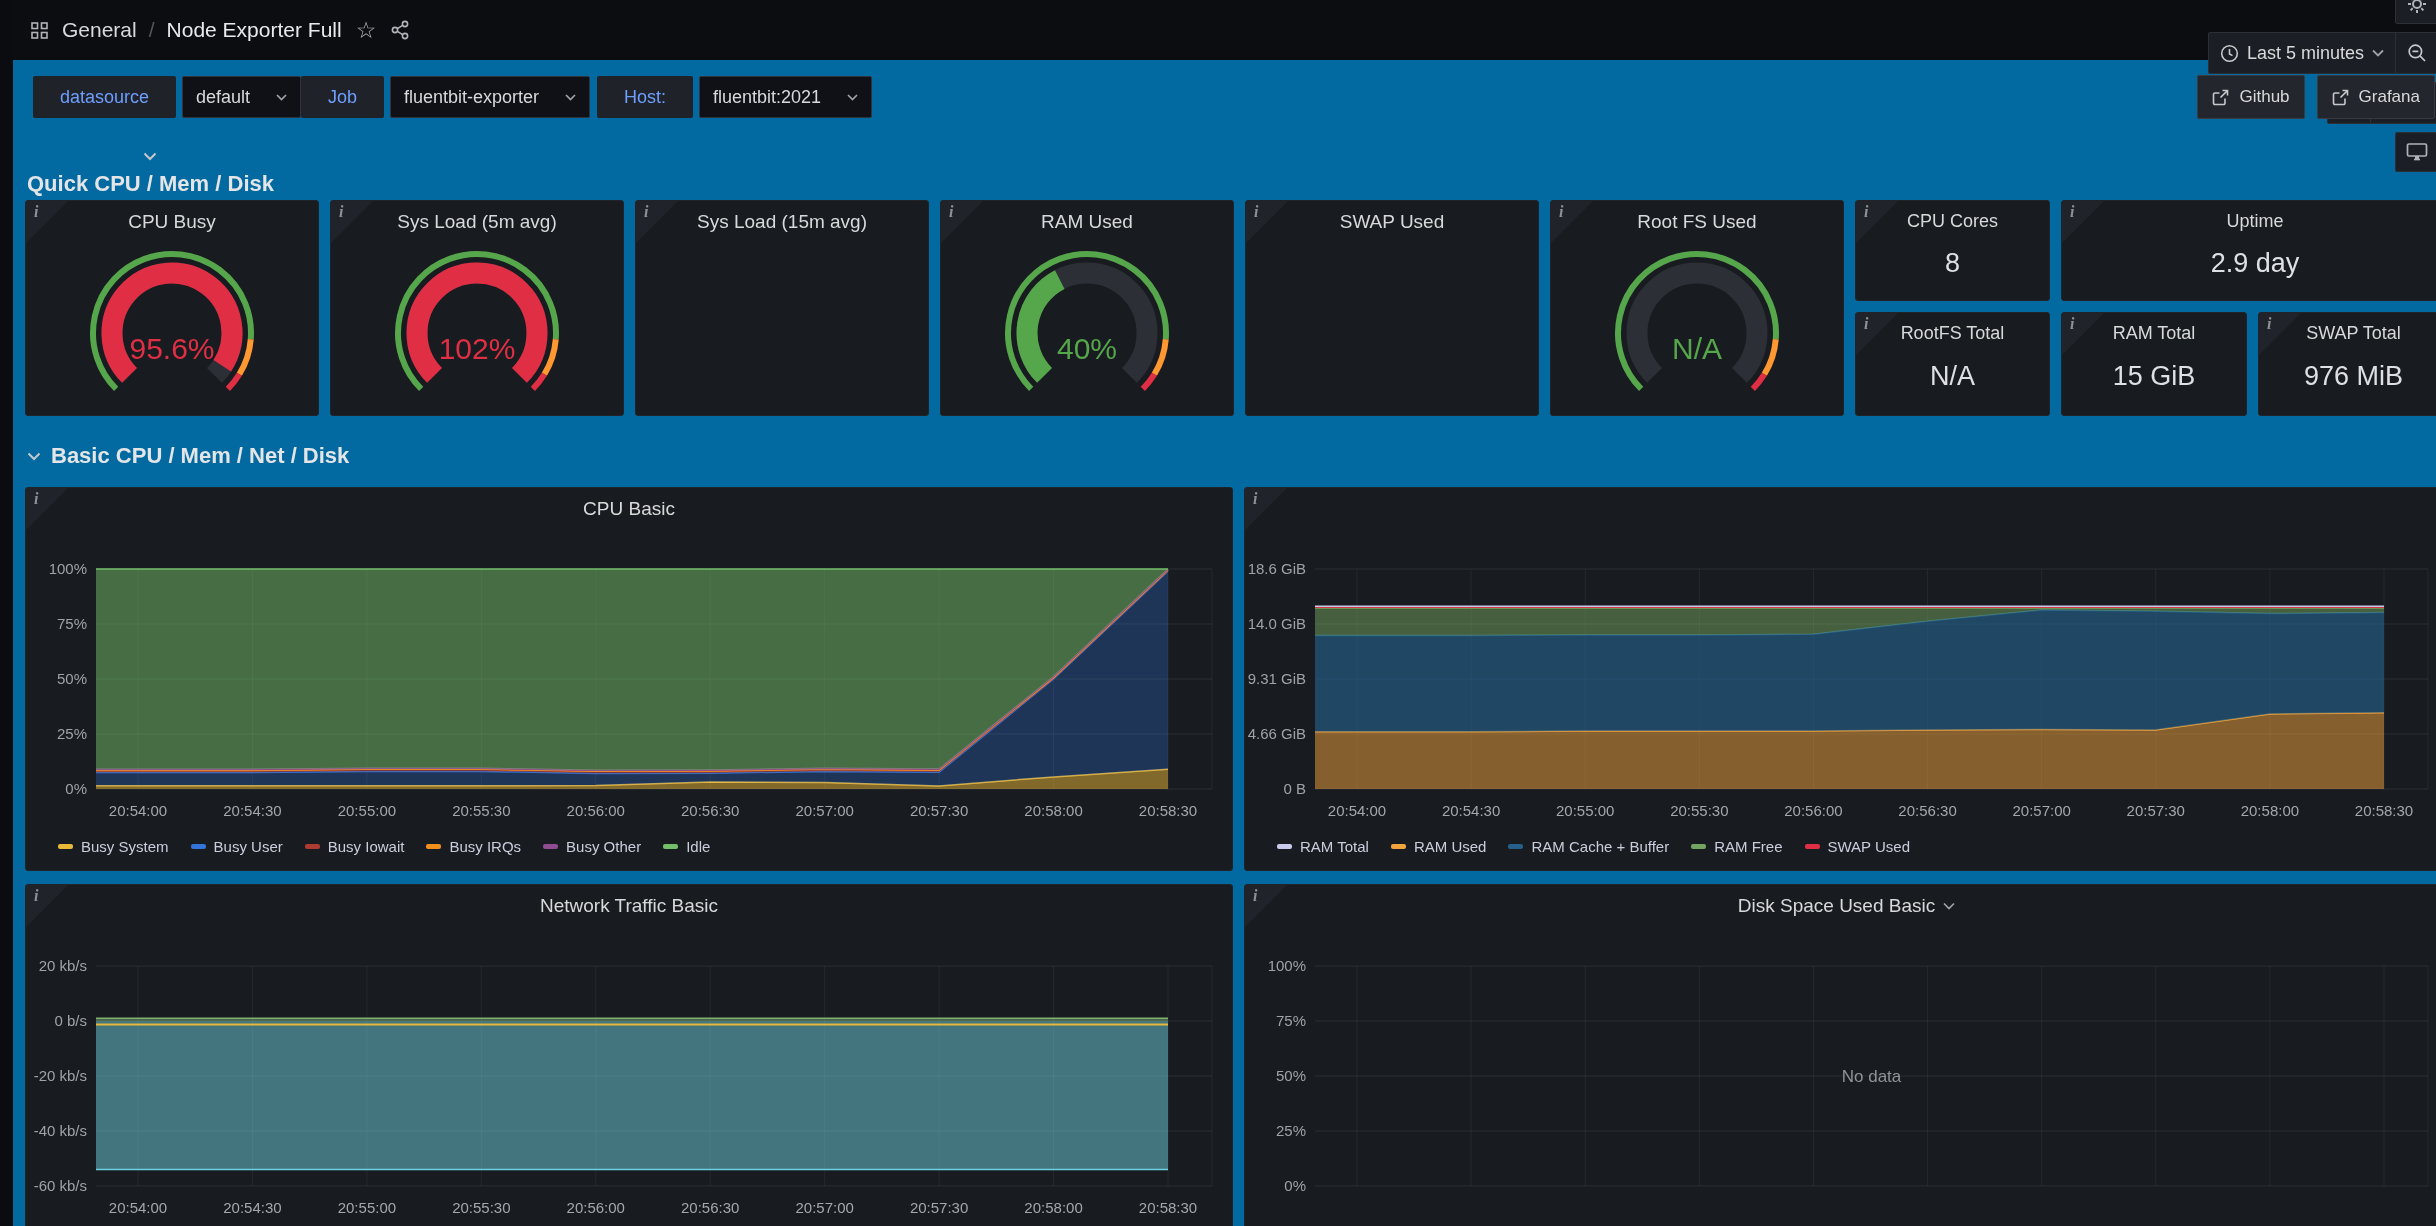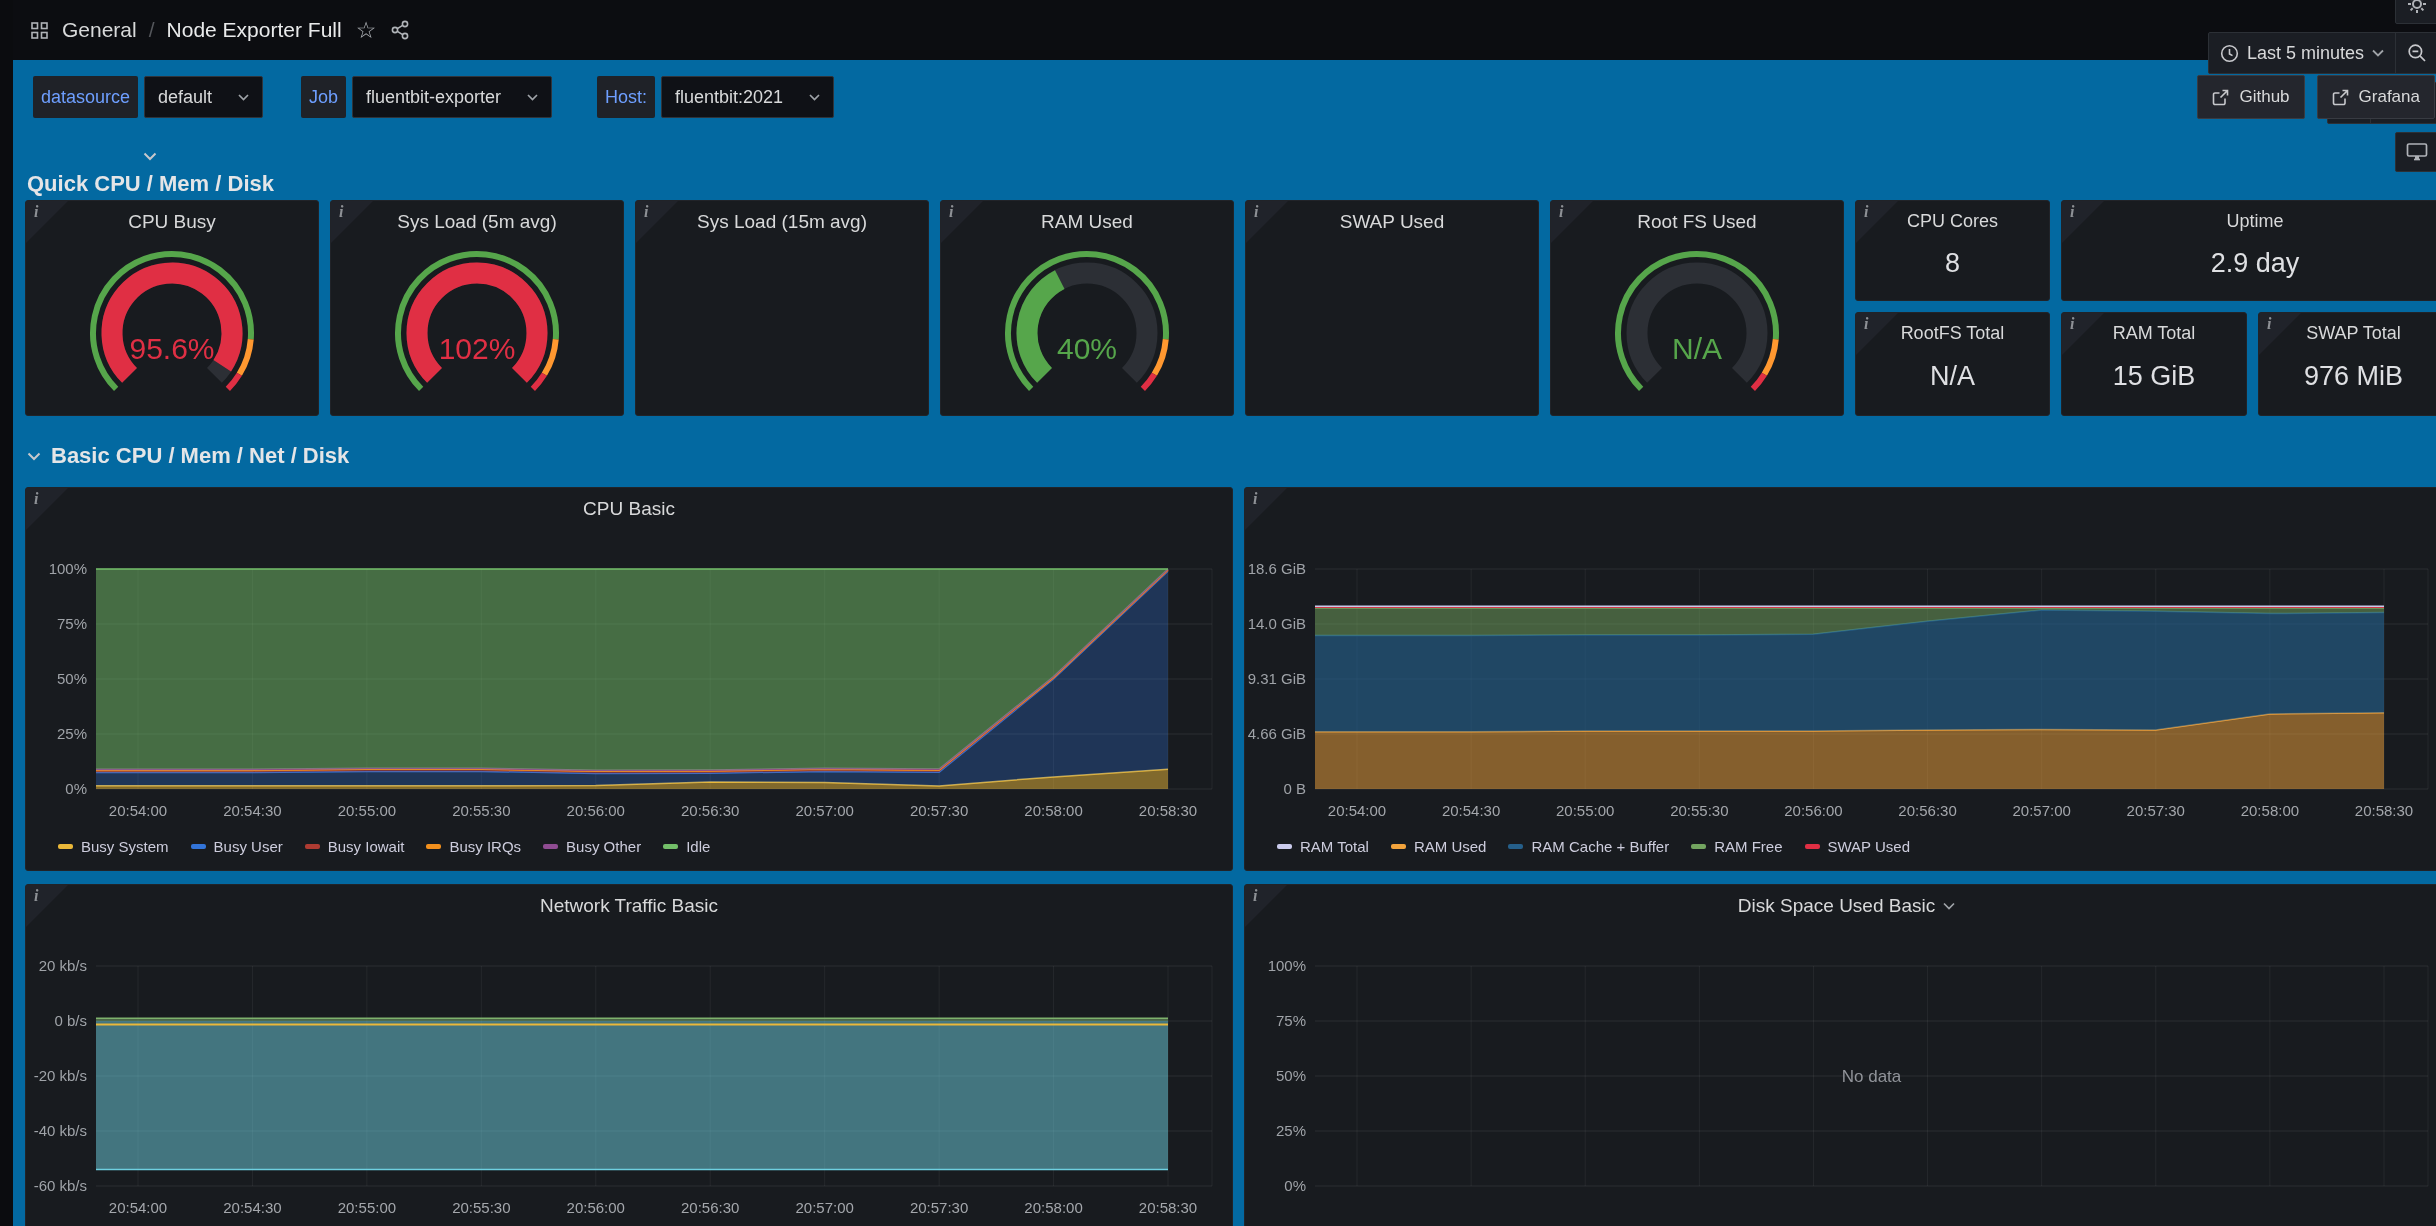--- a/index.html
+++ b/index.html
@@ -17,21 +17,21 @@
     display:flex;align-items:center;justify-content:center;gap:9px;padding:0 10px;box-sizing:border-box;
     font-size:18px;color:#d8d9da;cursor:pointer;}
   .tgroup{display:flex;align-items:stretch;height:40px;border:1px solid #2c3036;border-radius:2px;background:#1b1e24;}
   .tgroup .seg{display:flex;align-items:center;gap:8px;padding:0 11px;font-size:18px;}
   .tgroup .seg + .seg{border-left:1px solid #2c3036;}
   .icon{display:inline-flex;align-items:center;justify-content:center;}
   .star{font-size:23px;color:#b0b3b8;line-height:1;}
   
   .vargroup{position:absolute;top:76px;height:42px;display:flex;gap:6px;}
   .vlabel{background:#1f2228;color:#6e9fff;font-size:18px;border-radius:2px;
-    display:flex;align-items:center;padding:0 8px;}
+    display:flex;align-items:center;padding:0 27px;}
   .vvalue{background:#0f1116;border:1px solid #2f343b;border-radius:2px;font-size:18px;color:#d8d9da;
     display:flex;align-items:center;gap:26px;padding:0 13px;cursor:pointer;}
   .links{position:absolute;top:75px;right:14px;display:flex;gap:12px;}
   .linkbtn{height:44px;background:#24262d;border:1px solid #383b42;border-radius:2px;
     display:flex;align-items:center;gap:10px;padding:0 14px;font-size:17px;color:#d8d9da;box-sizing:border-box;cursor:pointer;}
   
   .section-h{position:absolute;left:14px;display:flex;align-items:center;gap:10px;
     font-size:22px;font-weight:700;color:#e4e5e7;cursor:pointer;}
   
   .panel{position:absolute;background:#181b1f;border:1px solid #212328;border-radius:3px;box-sizing:border-box;}

